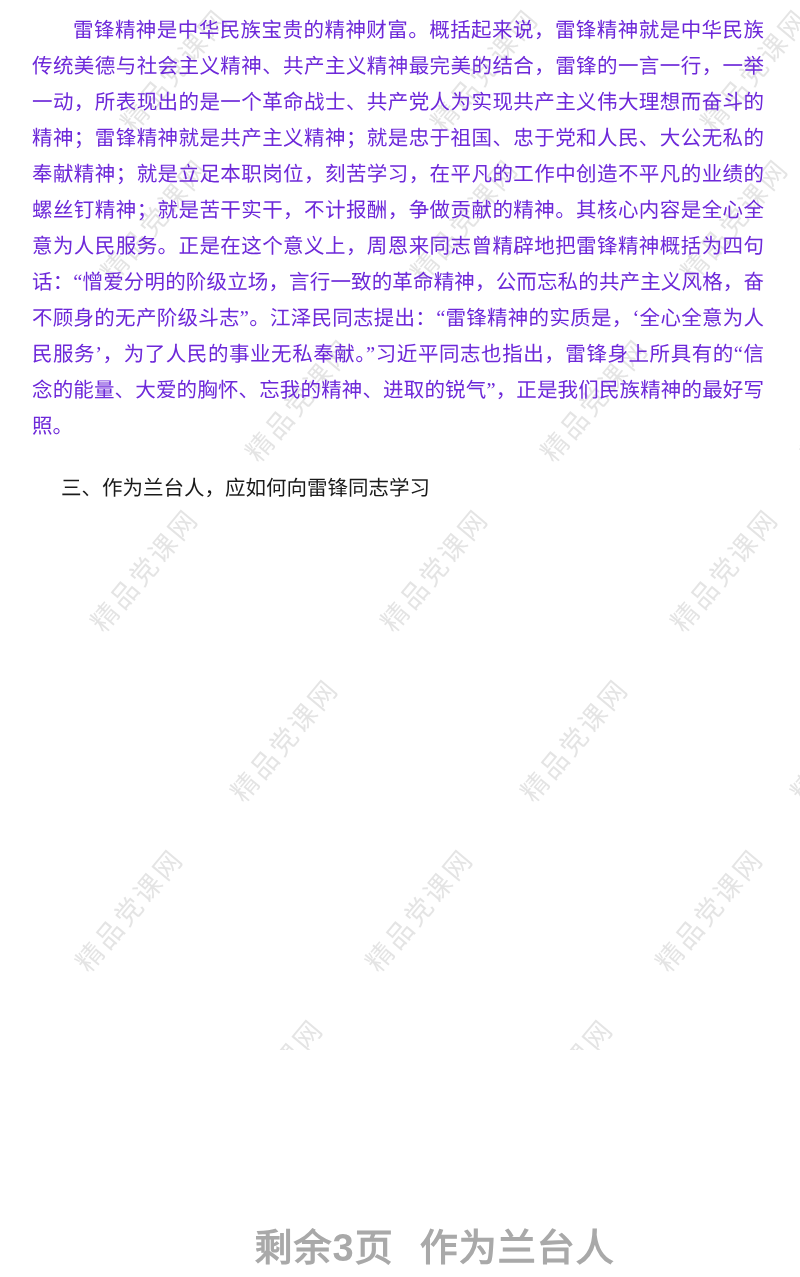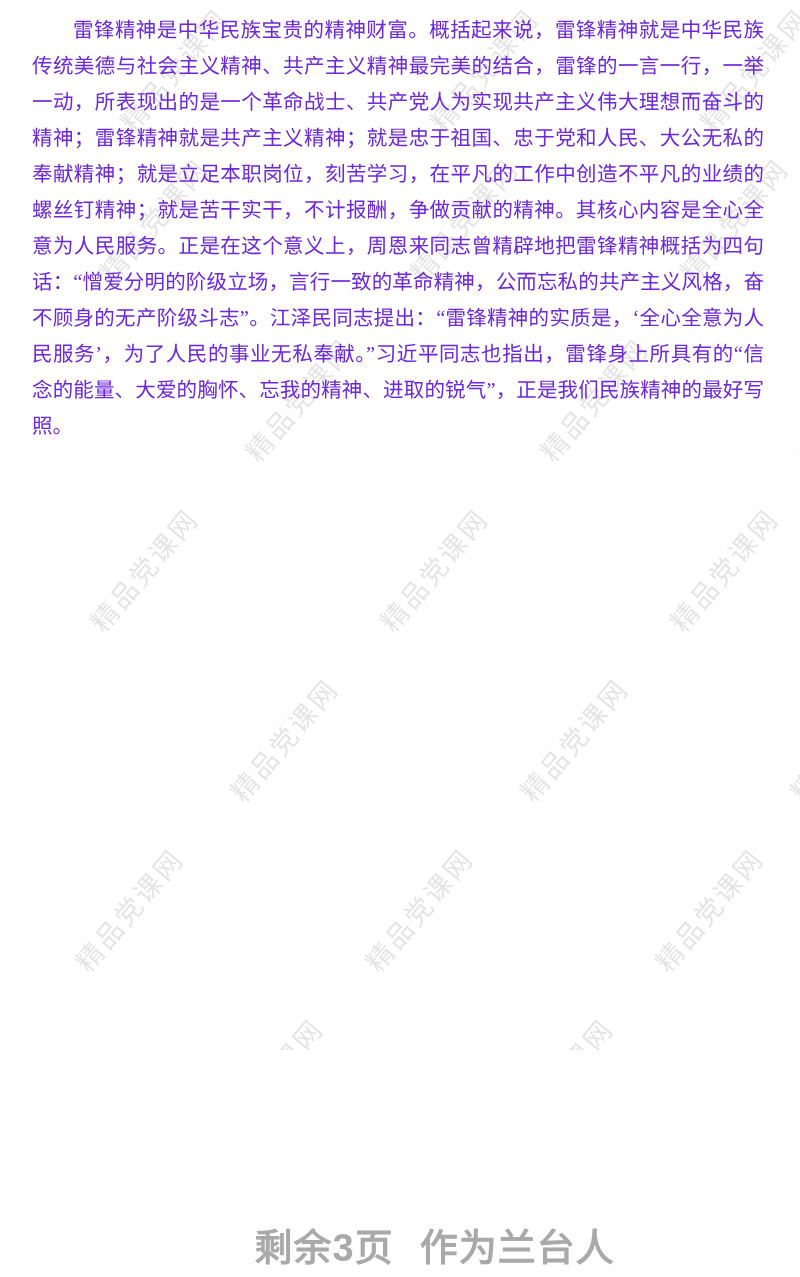--- a/index.html
+++ b/index.html
@@ -135,20 +135,21 @@
       <span class="watermark-text" style="left: 720px; top: 100px; color: rgb(207, 207, 207); transform: rotate(-50deg);">精品党课网</span>
     </div>
 
   <div id="doc-body">
 
     <p class="para">雷锋精神是中华民族宝贵的精神财富。概括起来说，雷锋精神就是中华民族传统美德与社会主义精神、共产主义精神最完美的结合，雷锋的一言一行，一举一动，所表现出的是一个革命战士、共产党人为实现共产主义伟大理想而奋斗的精神；雷锋精神就是共产主义精神；就是忠于祖国、忠于党和人民、大公无私的奉献精神；就是立足本职岗位，刻苦学习，在平凡的工作中创造不平凡的业绩的螺丝钉精神；就是苦干实干，不计报酬，争做贡献的精神。其核心内容是全心全意为人民服务。正是在这个意义上，周恩来同志曾精辟地把雷锋精神概括为四句话：“憎爱分明的阶级立场，言行一致的革命精神，公而忘私的共产主义风格，奋不顾身的无产阶级斗志”。江泽民同志提出：“雷锋精神的实质是，‘全心全意为人民服务’，为了人民的事业无私奉献。”习近平同志也指出，雷锋身上所具有的“信念的能量、大爱的胸怀、忘我的精神、进取的锐气”，正是我们民族精神的最好写照。</p>
 
 
     <div class="spacer-1"></div>
 
+    <h2 class="heading">三、作为兰台人，应如何向雷锋同志学习</h2>
 
 
   </div>
 
   <div id="download-notice">
     <div class="notice-inner">
       <span class="notice-seg">剩余3页</span><span class="notice-gap"></span><span class="notice-seg">作为兰台人</span>
     </div>
   </div>
 

